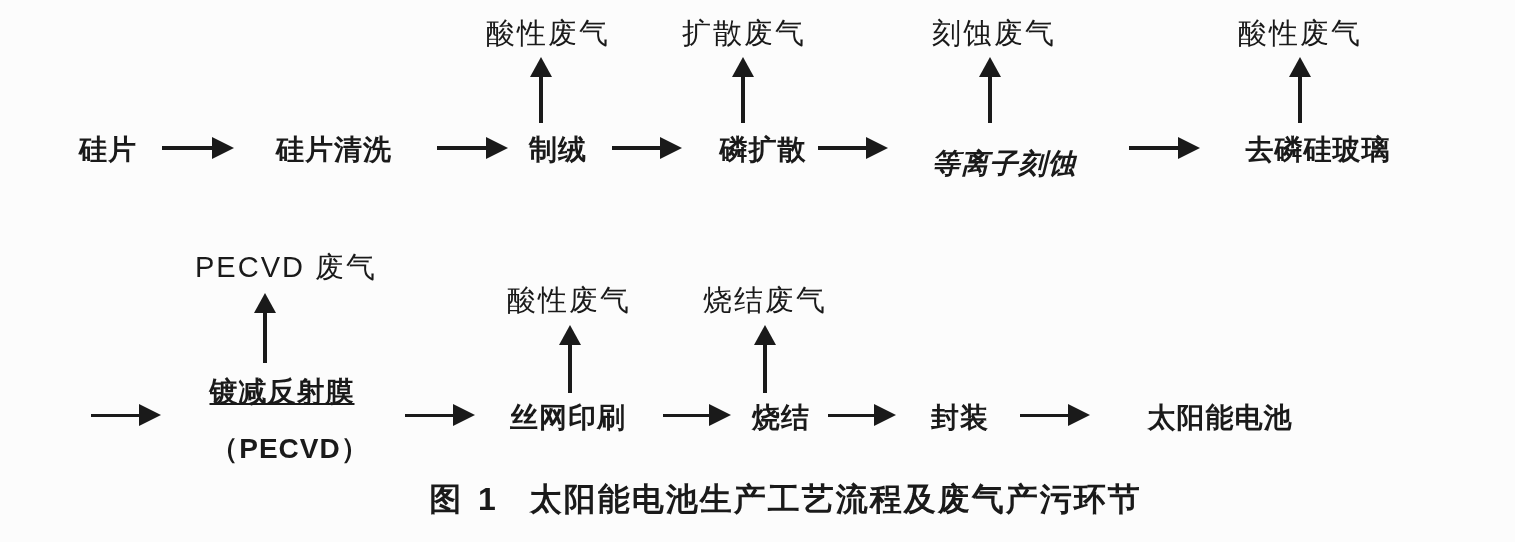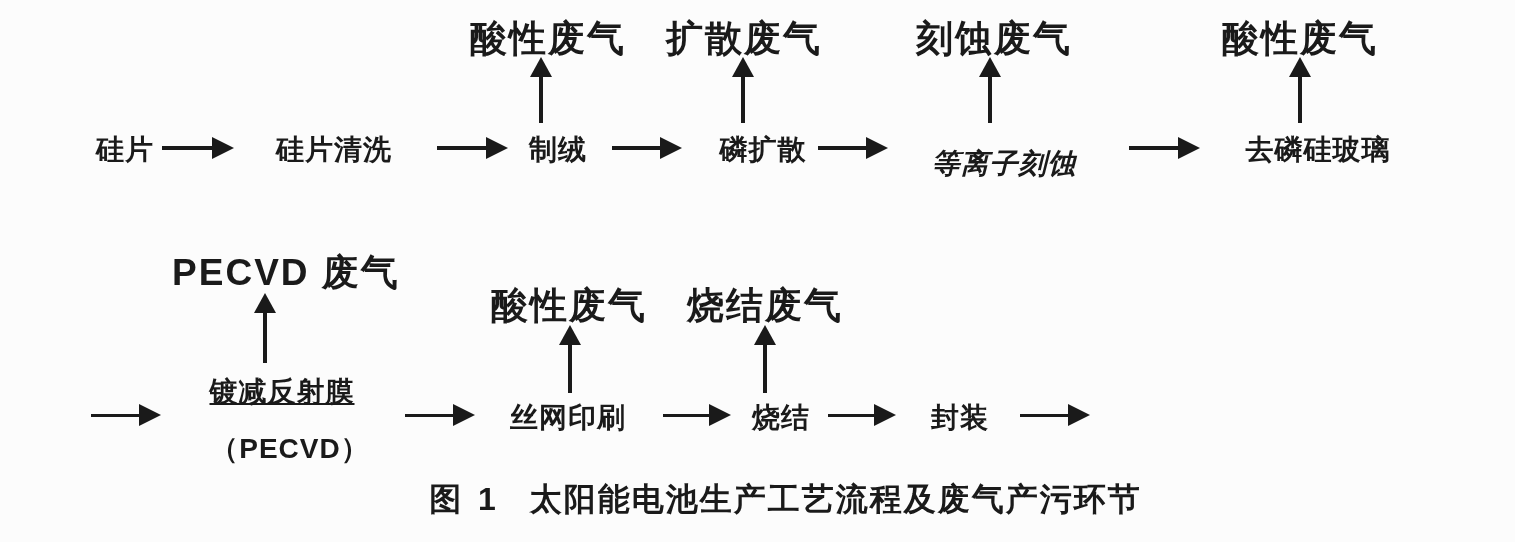--- a/index.html
+++ b/index.html
@@ -21,22 +21,22 @@
     transform:translateX(-50%);
     font-size:28px;
     font-weight:bold;
     white-space:nowrap;
     letter-spacing:1px;
     color:var(--ink);
   }
   .emission{
     position:absolute;
     transform:translateX(-50%);
-    font-size:37px;
-    font-weight:bold;
+    font-size:29px;
+    font-weight:normal;
     white-space:nowrap;
     letter-spacing:2px;
     color:var(--ink);
   }
   
   .h-arrow{position:absolute;height:22px;}
   .h-arrow::before{
     content:'';position:absolute;left:0;right:18px;top:50%;
     margin-top:-2px;height:4px;background:var(--ink);
   }
@@ -80,21 +80,21 @@
   <div class="emission" style="left:548px;top:14px;">酸性废气</div>
   <div class="emission" style="left:994px;top:14px;">刻蚀废气</div>
   <div class="emission" style="left:744px;top:14px;">扩散废气</div>
   <div class="emission" style="left:1300px;top:14px;">酸性废气</div>
 
   <div class="v-arrow" style="left:530px;top:57px;height:66px;"></div>
   <div class="v-arrow" style="left:732px;top:57px;height:66px;"></div>
   <div class="v-arrow" style="left:979px;top:57px;height:66px;"></div>
   <div class="v-arrow" style="left:1289px;top:57px;height:66px;"></div>
 
-  <div class="node" style="left:108px;top:131px;margin-left:17px;">硅片</div>
+  <div class="node" style="left:108px;top:131px;">硅片</div>
   <div class="node" style="left:334px;top:131px;">硅片清洗</div>
   <div class="node" style="left:558px;top:131px;">制绒</div>
   <div class="node" style="left:763px;top:131px;">磷扩散</div>
   <div class="node" style="left:1004px;top:145px;font-style:italic;">等离子刻蚀</div>
   <div class="node" style="left:1318px;top:131px;">去磷硅玻璃</div>
 
   <div class="h-arrow" style="left:162px;top:137px;width:72px;"></div>
   <div class="h-arrow" style="left:437px;top:137px;width:71px;"></div>
   <div class="h-arrow" style="left:612px;top:137px;width:70px;"></div>
   <div class="h-arrow" style="left:818px;top:137px;width:70px;"></div>
@@ -106,20 +106,21 @@
 
   <div class="v-arrow" style="left:254px;top:293px;height:70px;"></div>
   <div class="v-arrow" style="left:559px;top:325px;height:68px;"></div>
   <div class="v-arrow" style="left:754px;top:325px;height:68px;"></div>
 
   <div class="node" style="left:282px;top:373px;text-decoration:underline;">镀减反射膜</div>
   <div class="node" style="left:282px;top:430px;margin-left:8px;">（PECVD）</div>
   <div class="node" style="left:568px;top:399px;">丝网印刷</div>
   <div class="node" style="left:781px;top:399px;">烧结</div>
   <div class="node" style="left:960px;top:399px;text-align:center;">封装</div>
+  <div class="node" style="left:1220px;top:399px;">太阳能电池</div>
 
   <div class="h-arrow thin" style="left:91px;top:404px;width:70px;"></div>
   <div class="h-arrow thin" style="left:405px;top:404px;width:70px;"></div>
   <div class="h-arrow thin" style="left:663px;top:404px;width:68px;"></div>
   <div class="h-arrow thin" style="left:828px;top:404px;width:68px;"></div>
   <div class="h-arrow thin" style="left:1020px;top:404px;width:70px;"></div>
 
   <div class="caption">
     <span class="fig-num">图 1</span><span>太阳能电池生产工艺流程及废气产污环节</span>
   </div>

